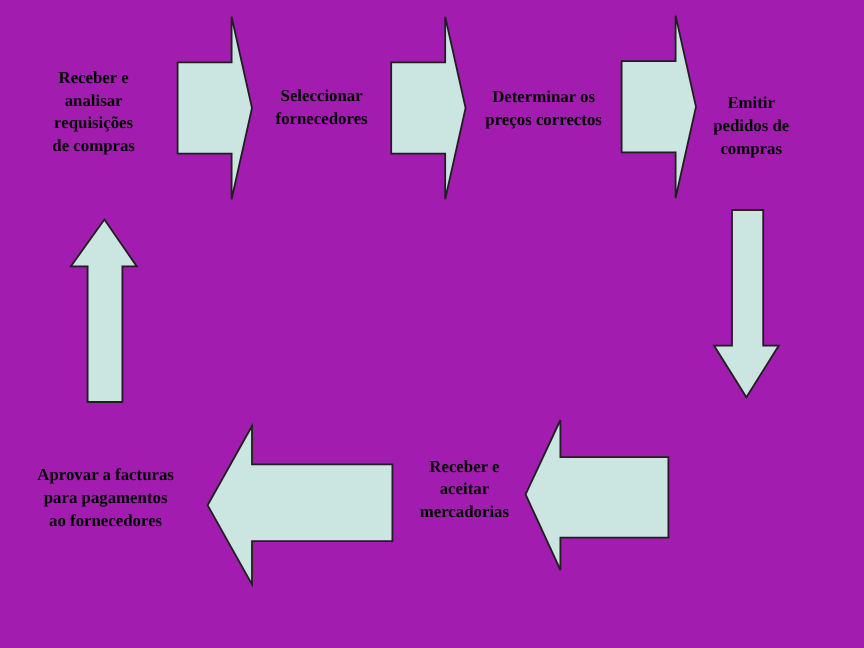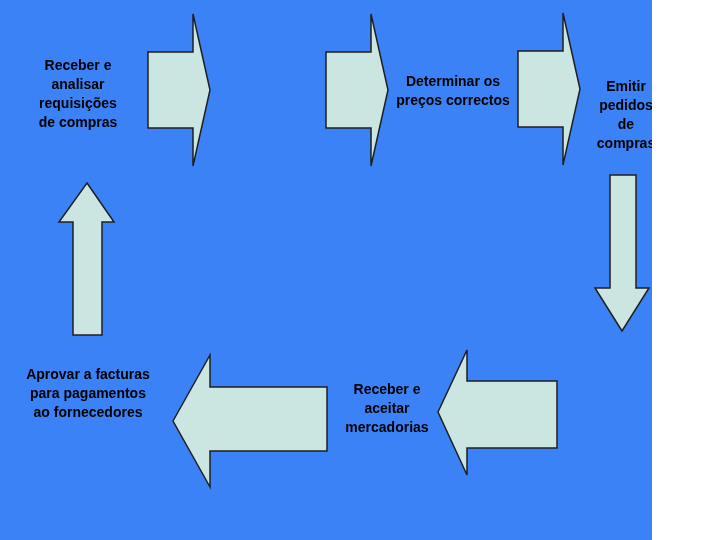--- a/index.html
+++ b/index.html
@@ -2,25 +2,25 @@
 <html><head>
 <meta charset="utf-8">
 <style>
   html, body {
     margin: 0;
     padding: 0;
     background: #ffffff;
   }
   #canvas {
     position: relative;
-    width: 652px;
+    width: 720px;
     height: 540px;
-    background: #3b82f6;
+    background: #a21caf;
     overflow: hidden;
-    font-family: Liberation Sans, sans-serif;
+    font-family: Liberation Serif, serif;
   }
   .step-label {
     position: absolute;
     transform: translateX(-50%);
     text-align: center;
     font-size: 14px;
     font-weight: bold;
     line-height: 19px;
     color: #000000;
     white-space: pre-line;
@@ -39,34 +39,36 @@
 </head>
 <body>
 
 <div id="canvas">
 
   <div class="step-label" style="left:78px; top:56px;">Receber e
 analisar
 requisições
 de compras</div>
 
+  <div class="step-label" style="left:268px; top:71px;">Seleccionar
+fornecedores</div>
 
   <div class="step-label" style="left:453px; top:72px;">Determinar os
 preços correctos</div>
 
   <div class="step-label" style="left:626px; top:59px;margin-top:18px;">Emitir
 pedidos de
 compras</div>
 
 
   <div class="step-label" style="left:387px; top:380px;">Receber e
 aceitar
 mercadorias</div>
 
-  <div class="step-label" style="left:88px; top:365px;">Aprovar a facturas
+  <div class="step-label" style="left:88px; top:387px;">Aprovar a facturas
 para pagamentos
 ao fornecedores</div>
 
   <svg class="arrow" style="left:148px; top:14px;" width="62" height="152">
     <polygon points="0,38 45,38 45,0 62,76 45,152 45,114 0,114"></polygon>
   </svg>
 
   <svg class="arrow" style="left:326px; top:14px;" width="62" height="152">
     <polygon points="0,38 45,38 45,0 62,76 45,152 45,114 0,114"></polygon>
   </svg>

